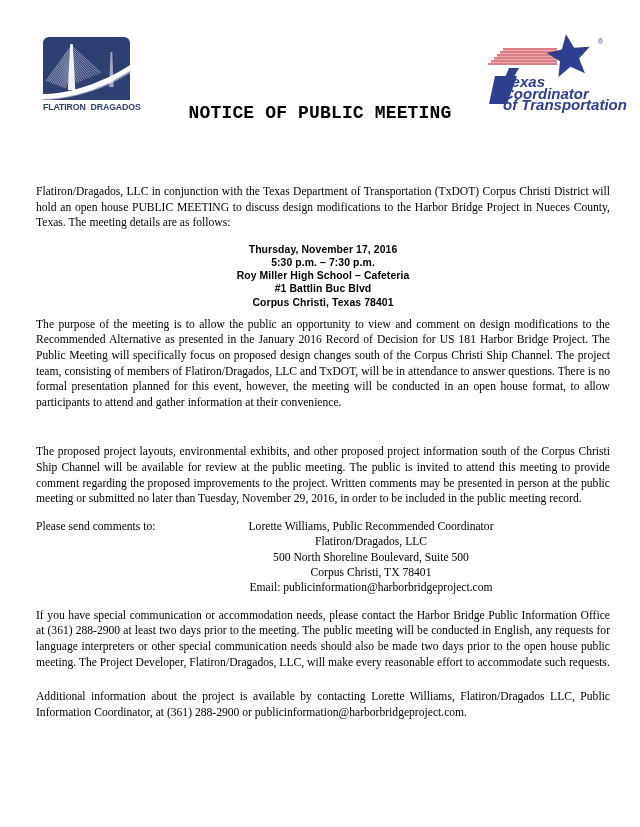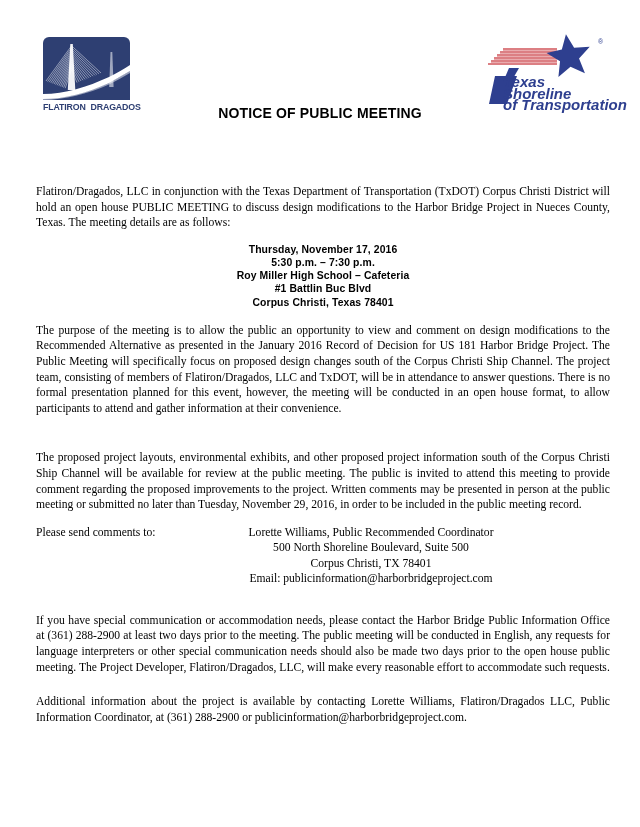--- a/index.html
+++ b/index.html
@@ -121,23 +121,23 @@
 
   
   .title-block {
     position: absolute;
     left: 0;
     top: 106px;
     width: 640px;
     text-align: center;
   }
   .title-line-1 {
-    font-family: Liberation Sans, sans-serif;
-    font-weight: bold;
-    font-size: 14px;
+    font-family: Liberation Mono, monospace;
+    font-weight: bold;
+    font-size: 18px;
     line-height: 15px;
     letter-spacing: 0.15px;
   }
   .title-line-2 {
     font-family: "Liberation Serif", "DejaVu Serif", serif;
     font-weight: bold;
     font-size: 12.2px;
     line-height: 15px;
     letter-spacing: 0.1px;
   }
@@ -157,21 +157,21 @@
     text-align: justify;
     text-justify: inter-word;
   }
   p.body-par.tight {
     margin-bottom: 0;
     margin-top: 34px;
   }
 
   
   .meeting-details {
-    margin: 12px 0 14px 0;
+    margin: 12px 0 8px 0;
     text-align: center;
     font-family: "Liberation Sans", "DejaVu Sans", sans-serif;
     font-weight: bold;
     font-size: 10.4px;
     line-height: 13.2px;
     letter-spacing: 0.1px;
   }
   .meeting-details div {
     white-space: nowrap;
   }
@@ -290,21 +290,21 @@
         <g transform="translate(82,24) rotate(-8)">
           <path d="M0,-22 L6.2,-7.4 L21.8,-6.2 L9.6,3.9 L13.4,19.2 L0,10.8 L-13.4,19.2 L-9.6,3.9 L-21.8,-6.2 L-6.2,-7.4 Z" fill="#2e3f8f"></path>
         </g>
 
         <path d="M8 44 L30 44 L20 72 L2 72 Z" fill="#2e3f8f"></path>
         <path d="M22 36 L32 36 L24 50 L16 50 Z" fill="#2e3f8f"></path>
       </svg>
       <div class="txdot-reg">®</div>
       <div class="txdot-text">
         <div>Texas</div>
-        <div>Shoreline</div>
+        <div>Coordinator</div>
         <div>of Transportation</div>
       </div>
     </div>
   </div>
 
   <div class="title-block">
     <div class="title-line-1">NOTICE OF PUBLIC MEETING</div>
   </div>
 
   <div class="content">
@@ -320,20 +320,21 @@
     </div>
 
     <p class="body-par">The purpose of the meeting is to allow the public an opportunity to view and comment on design modifications to the Recommended Alternative as presented in the January 2016 Record of Decision for US 181 Harbor Bridge Project.  The Public Meeting will specifically focus on proposed design changes south of the Corpus Christi Ship Channel. The project team, consisting of members of Flatiron/Dragados, LLC and TxDOT, will be in attendance to answer questions. There is no formal presentation planned for this event, however, the meeting will be conducted in an open house format, to allow participants to attend and gather information at their convenience.</p>
 
     <p class="body-par tight">The proposed project layouts, environmental exhibits, and other proposed project information south of the Corpus Christi Ship Channel will be available for review at the public meeting. The public is invited to attend this meeting to provide comment regarding the proposed improvements to the project. Written comments may be presented in person at the public meeting or submitted no later than Tuesday, November 29, 2016, in order to be included in the public meeting record.</p>
 
     <div class="contact-block">
       <div class="contact-lead">Please send comments to:</div>
       <div class="contact-lines">
         <div>Lorette Williams, Public Recommended Coordinator</div>
+        <div>Flatiron/Dragados, LLC</div>
         <div>500 North Shoreline Boulevard, Suite 500</div>
         <div>Corpus Christi, TX 78401</div>
         <div>Email: publicinformation@harborbridgeproject.com</div>
       </div>
     </div>
 
     <p class="body-par">If you have special communication or accommodation needs, please contact the Harbor Bridge Public Information Office at (361) 288-2900 at least two days prior to the meeting. The public meeting will be conducted in English, any requests for language interpreters or other special communication needs should also be made two days prior to the open house public meeting. The Project Developer, Flatiron/Dragados, LLC, will make every reasonable effort to accommodate such requests.</p>
 
     <div class="spacer-8"></div>
 

